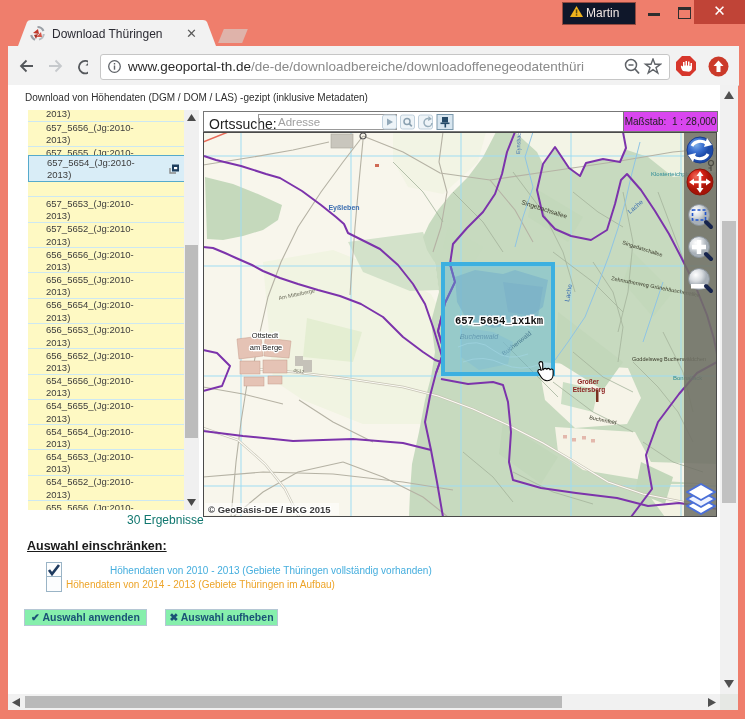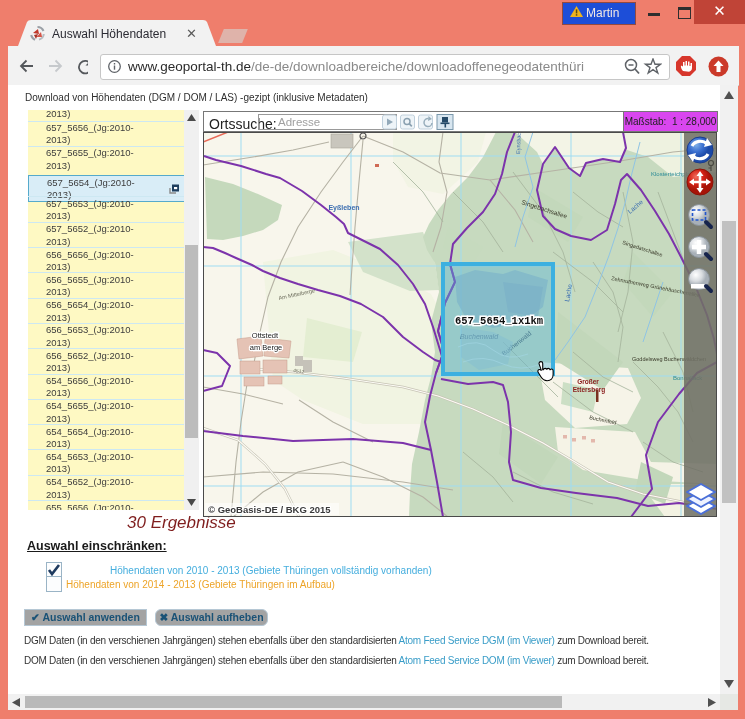--- a/index.html
+++ b/index.html
@@ -5,21 +5,21 @@
   html,body{margin:0;padding:0;}
   body{width:745px;height:719px;position:relative;overflow:hidden;
        font-family:"Liberation Sans",sans-serif;background:#ef7e6c;}
   .abs{position:absolute;}
   
   #titlebar{left:0;top:0;width:745px;height:46px;background:#ef7e6c;}
   #tab{left:0;top:20px;width:260px;height:26px;}
   #tabtext{left:52px;top:27px;font-size:12px;color:#2b2b33;}
   #tabclose{left:186px;top:26px;font-size:13px;color:#5a5a5a;}
   #newtab{left:221px;top:29px;width:24px;height:14px;background:#dfb3aa;transform:skewX(-22deg);}
-  #martin{left:562px;top:2px;width:72px;height:21px;background:#1d4ed8;border:1px solid #93493f;
+  #martin{left:562px;top:2px;width:72px;height:21px;background:#0f172a;border:1px solid #93493f;
           color:#f2e8e4;font-size:12px;line-height:20px;}
   #martin .warn{display:inline-block;margin:0 3px 0 7px;}
   #closebtn{left:694px;top:0;width:51px;height:24px;background:#c04437;color:#fff;
             font-size:15px;text-align:center;line-height:22px;}
   #minbtn{left:648px;top:13px;width:12px;height:2.5px;background:#2e2e2e;}
   #maxbtn{left:678px;top:7px;width:11px;height:8px;border:1.5px solid #2e2e2e;border-top-width:3px;}
   #toolbar{left:8px;top:46px;width:731px;height:39px;background:#f2f2f2;border-bottom:1px solid #cfcfcf;}
   #urlbar{left:100px;top:54px;width:568px;height:24px;background:#fff;border:1px solid #c6c6c6;
           border-radius:3px;}
   #urltext{left:128px;top:59px;font-size:13.5px;color:#2b2b2b;white-space:nowrap;}
@@ -28,39 +28,39 @@
   #page{left:8px;top:85px;width:712px;height:609px;background:#fff;overflow:hidden;}
   #heading{left:17px;top:7px;font-size:10px;color:#2e2e2e;}
   
   #list{left:20px;top:25px;width:156px;height:400px;background:#fef9c3;overflow:hidden;}
   .row{position:absolute;left:0;width:156px;height:25.3px;border-top:1px solid #cde8f2;
        font-size:9.5px;line-height:12.4px;color:#3c3c3c;padding:0;}
   .row div{margin-left:18px;padding-top:0.5px;}
   #selrow{background:#d9edf7;border:1px solid #55aacc;}
   #lsb{left:176px;top:25px;width:15px;height:400px;background:#f0f0f0;}
   #lsb .thumb{position:absolute;left:1px;top:135px;width:13px;height:193px;background:#bcbcbc;}
-  #ergeb{left:119px;top:428px;font-size:17px;font-style:italic;color:#7f1d1d;}
+  #ergeb{left:119px;top:428px;font-size:12px;color:#0f766e;}
   
   #mapbar{left:195px;top:26px;width:512px;height:19px;background:#fff;border:1px solid #777;}
   #searchlbl{left:5px;top:4px;font-size:14px;color:#222;}
   #searchbox{left:54px;top:2px;width:118px;height:14px;border:1px solid #999;color:#a0a0a0;
              font-size:11.5px;padding-left:19px;line-height:14px;}
   #scalebox{left:419px;top:-1px;width:93px;height:19px;border:1px solid #777;background:#d946ef;
             font-size:10px;color:#222;line-height:19px;text-align:center;white-space:nowrap;}
   
   #einschr{left:19px;top:454px;font-size:12.5px;font-weight:bold;color:#1a1a1a;text-decoration:underline;}
   .cb{left:38px;width:14px;height:14px;border:1px solid #9ab4c6;background:#fcfdfe;}
   #cb1{top:477px;}
   #cb2{top:491px;}
   #cbl1{left:58px;top:480px;font-size:10px;color:#45aede;padding-left:44px;}
   #cbl2{left:58px;top:494px;font-size:10px;color:#eda428;}
-  .btn{top:524px;height:15px;white-space:nowrap;background:#a3a3a3;border:1px solid #b5c7d4;
+  .btn{top:524px;height:15px;white-space:nowrap;background:#86efac;border:1px solid #b5c7d4;
        font-size:10.5px;font-weight:bold;color:#1a5276;text-align:center;line-height:15px;}
   #btn1{left:16px;width:121px;}
-  #btn2{left:147px;width:111px;border-radius:6px;}
+  #btn2{left:157px;width:111px;}
   .para{left:16px;font-size:10px;letter-spacing:-0.25px;color:#333;white-space:nowrap;}
   .para .lnk{color:#3a9dc8;}
   #p1{top:550px;}#p2{top:570px;}#p3{top:589px;}
   
   #vsb{left:720px;top:85px;width:18px;height:609px;background:#f1f1f1;}
   #vsb .thumb{position:absolute;left:2px;top:136px;width:14px;height:282px;background:#c1c1c1;}
   #hsb{left:8px;top:694px;width:712px;height:16px;background:#f1f1f1;}
   #hsb .thumb{position:absolute;left:17px;top:2px;width:537px;height:12px;background:#b9b9b9;}
   #corner{left:720px;top:694px;width:18px;height:16px;background:#e6e8e4;}
 </style>
@@ -74,21 +74,21 @@
 <svg class="abs" style="left:30px;top:26px" width="15" height="15" viewBox="0 0 15 15">
   <g>
   <path d="M7.5,1 A6.5,6.5 0 0 1 13.5,5" stroke="#9aa0a6" stroke-width="2" fill="none"></path>
   <path d="M13.8,8 A6.5,6.5 0 0 1 9,13.6" stroke="#b8bcc0" stroke-width="2" fill="none"></path>
   <path d="M5,13.8 A6.5,6.5 0 0 1 1.2,9" stroke="#9aa0a6" stroke-width="2" fill="none"></path>
   <path d="M3,7 L8,3 L9,8 Z" fill="#c0392b"></path>
   <path d="M11,6 L12,11 L6.5,11 Z" fill="#d45548"></path>
   <path d="M4,9 L8,8 L6,13 Z" fill="#a93226"></path>
   </g>
 </svg>
-<div class="abs" id="tabtext">Auswahl Höhendaten</div>
+<div class="abs" id="tabtext">Download Thüringen</div>
 <div class="abs" id="tabclose">✕</div>
 <div class="abs" id="newtab"></div>
 <div class="abs" id="martin"><span class="warn"><svg width="13" height="11" viewBox="0 0 13 11">
         <path d="M6.5,0 L13,11 L0,11 Z" fill="#efb31d"></path>
         <rect x="5.8" y="3.4" width="1.5" height="4" fill="#5a4a10"></rect>
         <rect x="5.8" y="8.2" width="1.5" height="1.5" fill="#5a4a10"></rect>
       </svg></span>Martin</div>
 <div class="abs" id="closebtn">✕</div>
 <div class="abs" id="minbtn"></div>
 <div class="abs" id="maxbtn"></div>
@@ -134,21 +134,21 @@
   <div class="abs" id="list">
       <div class="row" style="top:-15px;height:25px;border-top:none">
         <div>657_5657_(Jg:2010-<br>2013)</div>
       </div>
       <div class="row" style="top:10.5px">
         <div>657_5656_(Jg:2010-<br>2013)</div>
       </div>
       <div class="row" style="top:35.8px">
         <div>657_5655_(Jg:2010-<br>2013)</div>
       </div>
-      <div class="row" id="selrow" style="top:65px">
+      <div class="row" id="selrow" style="top:45px">
         <div>657_5654_(Jg:2010-<br>2013)</div>
         <svg style="position:absolute;right:5px;top:7px" width="12" height="12" viewBox="0 0 12 12">
           <path d="M2,5 L2,10 L8,10" stroke="#8a8a8a" stroke-width="1.4" fill="none"></path>
           <rect x="4" y="1.5" width="7" height="7" fill="#1e3f5f"></rect>
           <rect x="6" y="4" width="3.2" height="2.2" fill="#fff"></rect>
         </svg>
       </div>
       <div class="row" style="top:86.4px">
         <div>657_5653_(Jg:2010-<br>2013)</div>
       </div>
@@ -463,22 +463,20 @@
 
   <div class="abs" id="einschr">Auswahl einschränken:</div>
   <div class="abs cb" id="cb1"><svg width="14" height="13" viewBox="0 0 14 13">
         <path d="M2,6 L5,10 L12,1" stroke="#1e3a5f" stroke-width="2.6" fill="none"></path>
       </svg></div>
   <div class="abs cb" id="cb2"></div>
   <div class="abs" id="cbl1">Höhendaten von 2010 - 2013 (Gebiete Thüringen vollständig vorhanden)</div>
   <div class="abs" id="cbl2">Höhendaten von 2014 - 2013 (Gebiete Thüringen im Aufbau)</div>
   <div class="abs btn" id="btn1">✔ Auswahl anwenden</div>
   <div class="abs btn" id="btn2">✖ Auswahl aufheben</div>
-  <div class="abs para" id="p1">DGM Daten (in den verschienen Jahrgängen) stehen ebenfalls über den standardisierten <span class="lnk">Atom Feed Service DGM (im Viewer)</span> zum Download bereit.</div>
-  <div class="abs para" id="p2">DOM Daten (in den verschienen Jahrgängen) stehen ebenfalls über den standardisierten <span class="lnk">Atom Feed Service DOM (im Viewer)</span> zum Download bereit.</div>
 </div>
 
 <div class="abs" id="vsb">
     <div class="thumb"></div>
   <svg style="position:absolute;left:4px;top:6px" width="10" height="8" viewBox="0 0 10 8">
       <polygon points="5,0 10,8 0,8" fill="#505050"></polygon>
     </svg>
   <svg style="position:absolute;left:4px;bottom:6px" width="10" height="8" viewBox="0 0 10 8">
       <polygon points="5,8 10,0 0,0" fill="#505050"></polygon>
     </svg>

